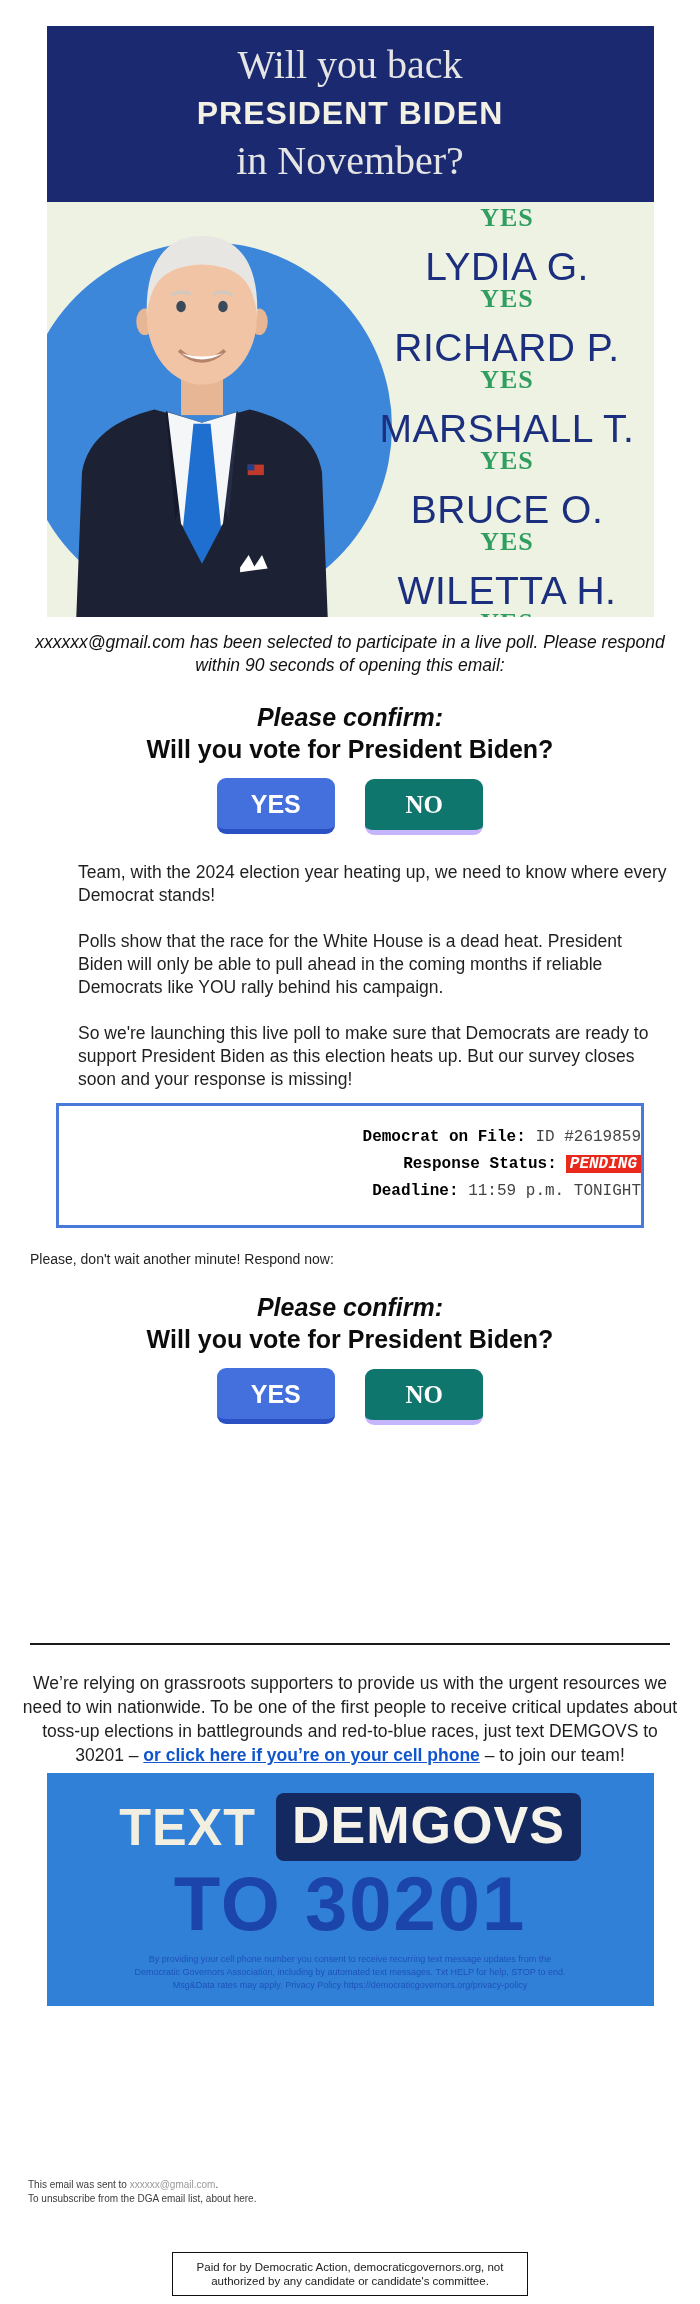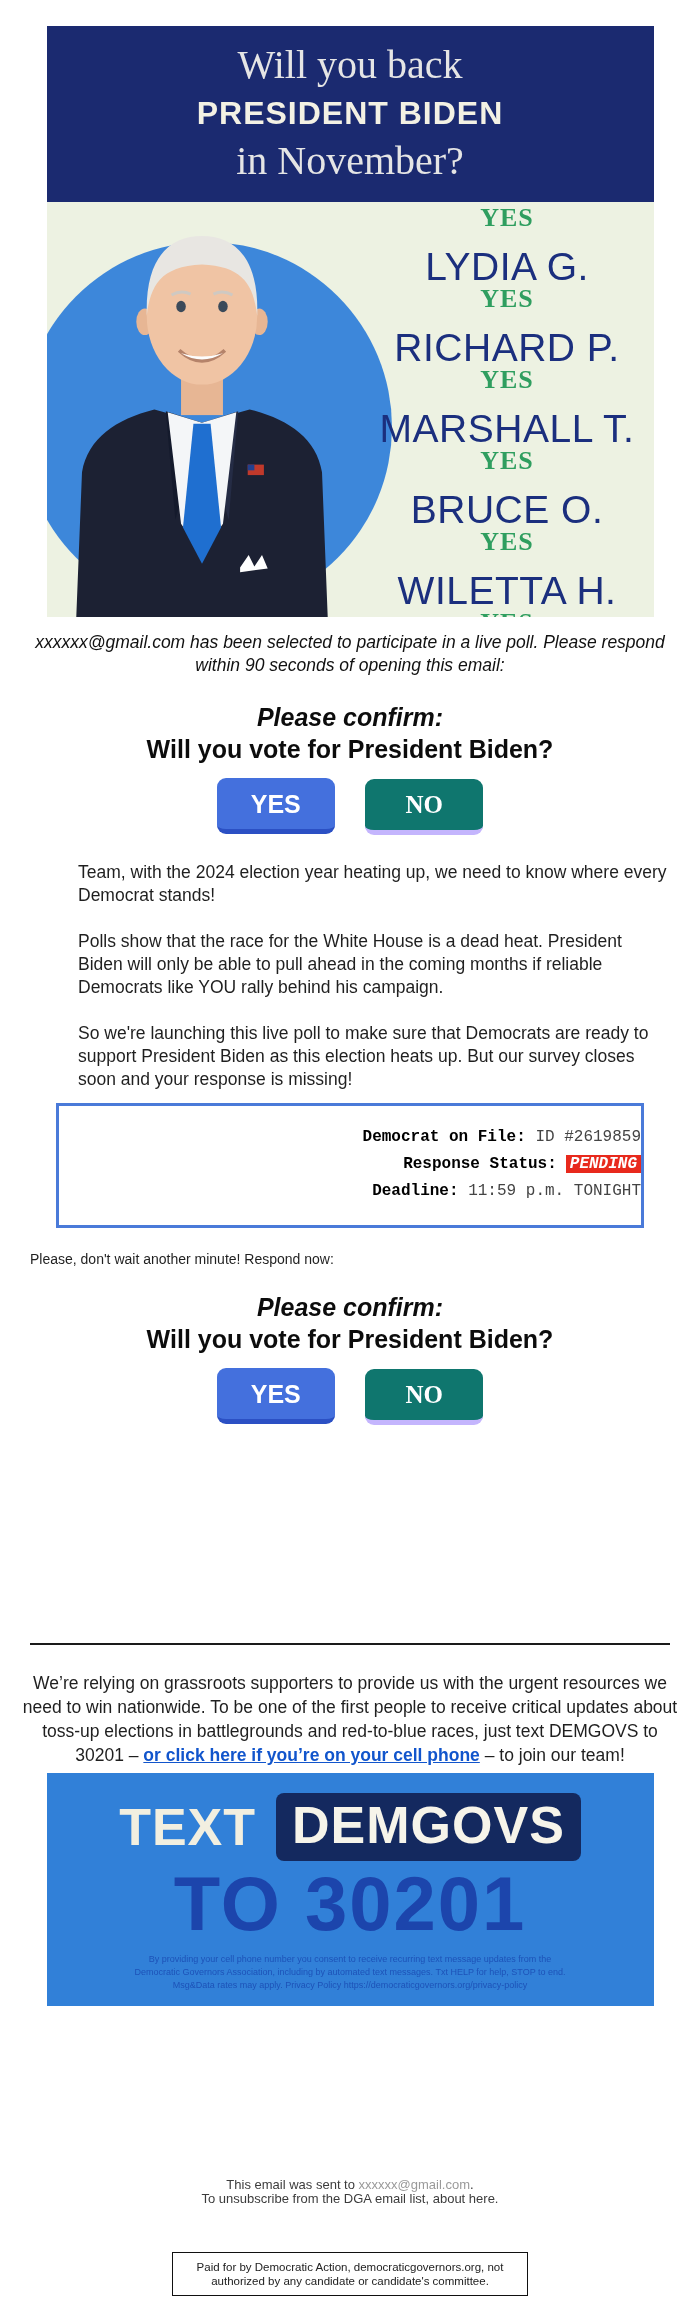--- a/index.html
+++ b/index.html
@@ -106,21 +106,21 @@
   .sms-pill {
     background:#14295f; border-radius:8px; padding:2px 16px 6px;
   }
   .sms-keyword { font-weight:bold; font-size:52px; color:#f6f4ea; letter-spacing:1px; }
   .sms-to { margin-top:4px; font-weight:bold; font-size:76px; line-height:78px; color:#1c45ac; letter-spacing:2px; }
   .sms-fine {
     width:450px; margin:10px auto 0; font-size:9px; line-height:13px; color:#1d52b8;
   }
 
   
-  .footer-sent { margin-top:172px; text-align:center; font-size:13px; line-height:14px; color:#3c3c3c; }
+  .footer-sent { margin-top:172px; text-align:left; font-size:10px; line-height:14px; color:#3c3c3c;padding-left:28px; }
   .footer-email { color:#9a9a9a; }
   .unsub-link { cursor:pointer; }
   .paid-box {
     width:356px; margin:46px auto 0; border:1px solid #111;
     padding:7px 6px; text-align:center; font-size:11.5px; line-height:14px; color:#222;
   }
 </style>
 </head>
 <body>
 

